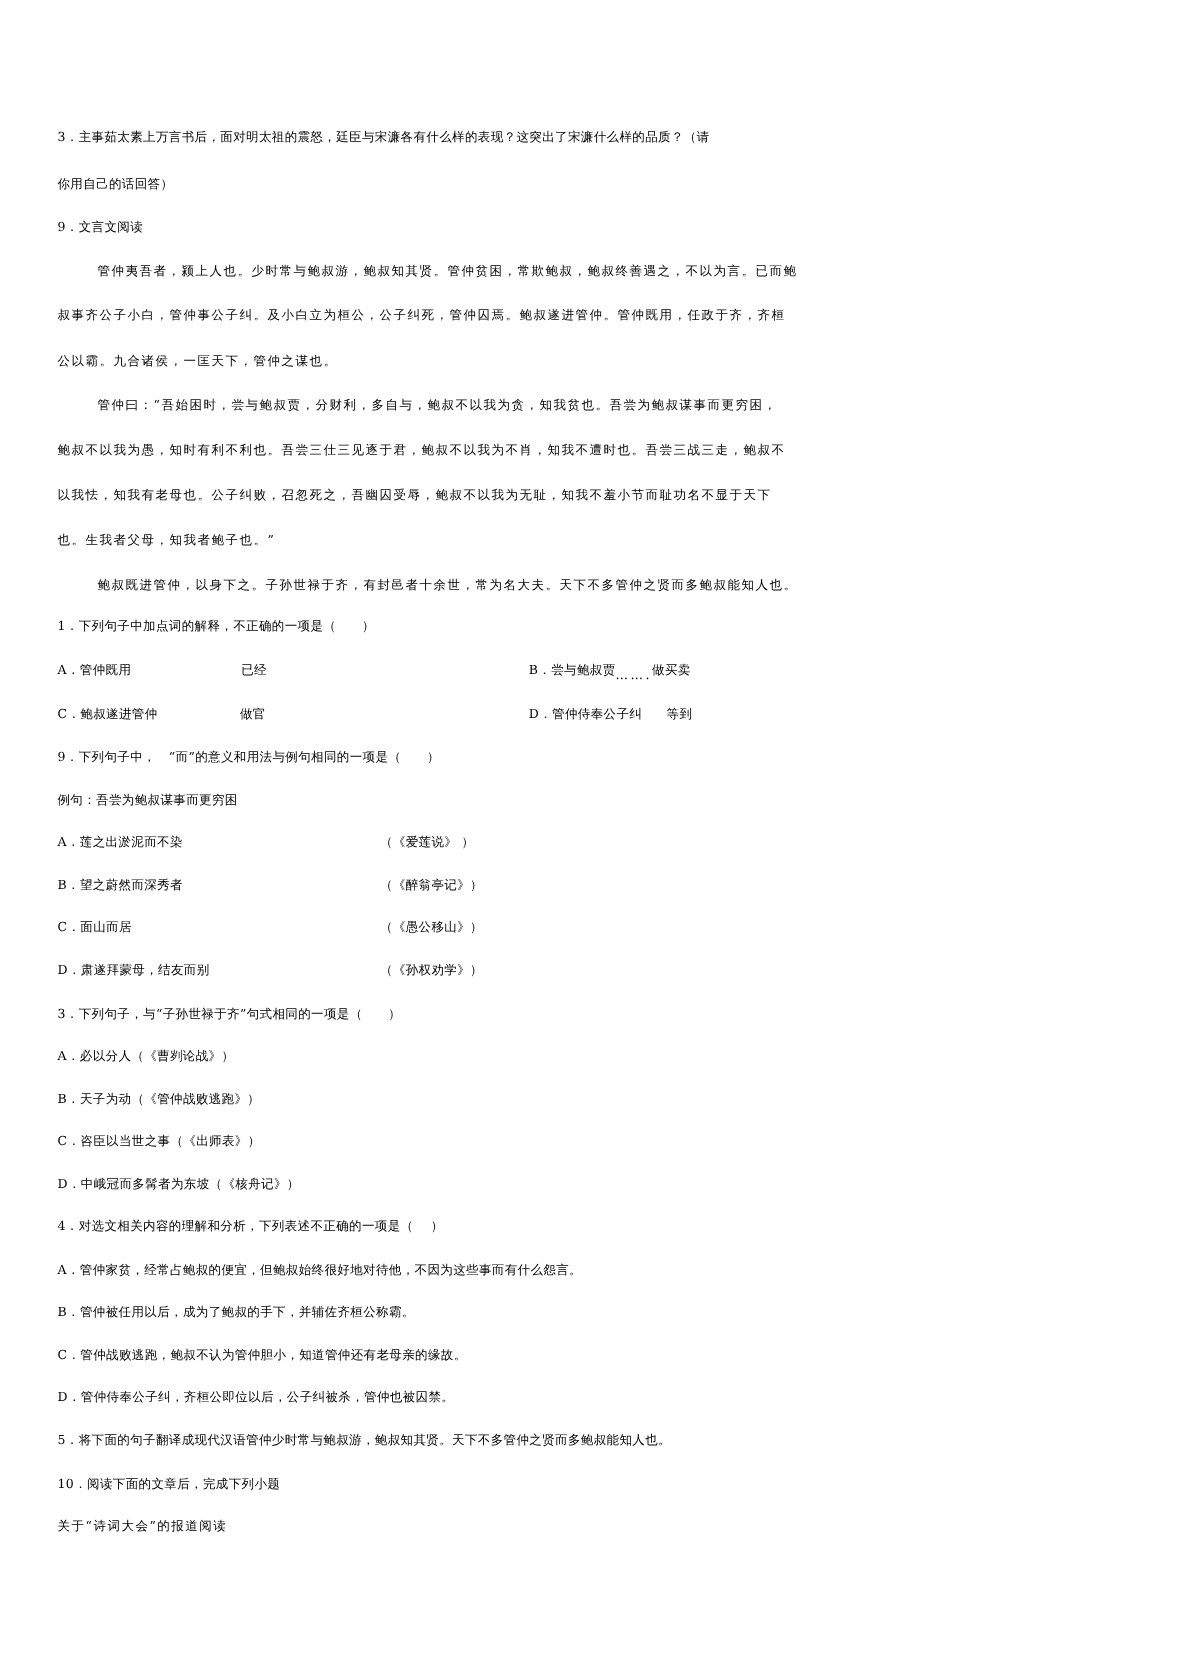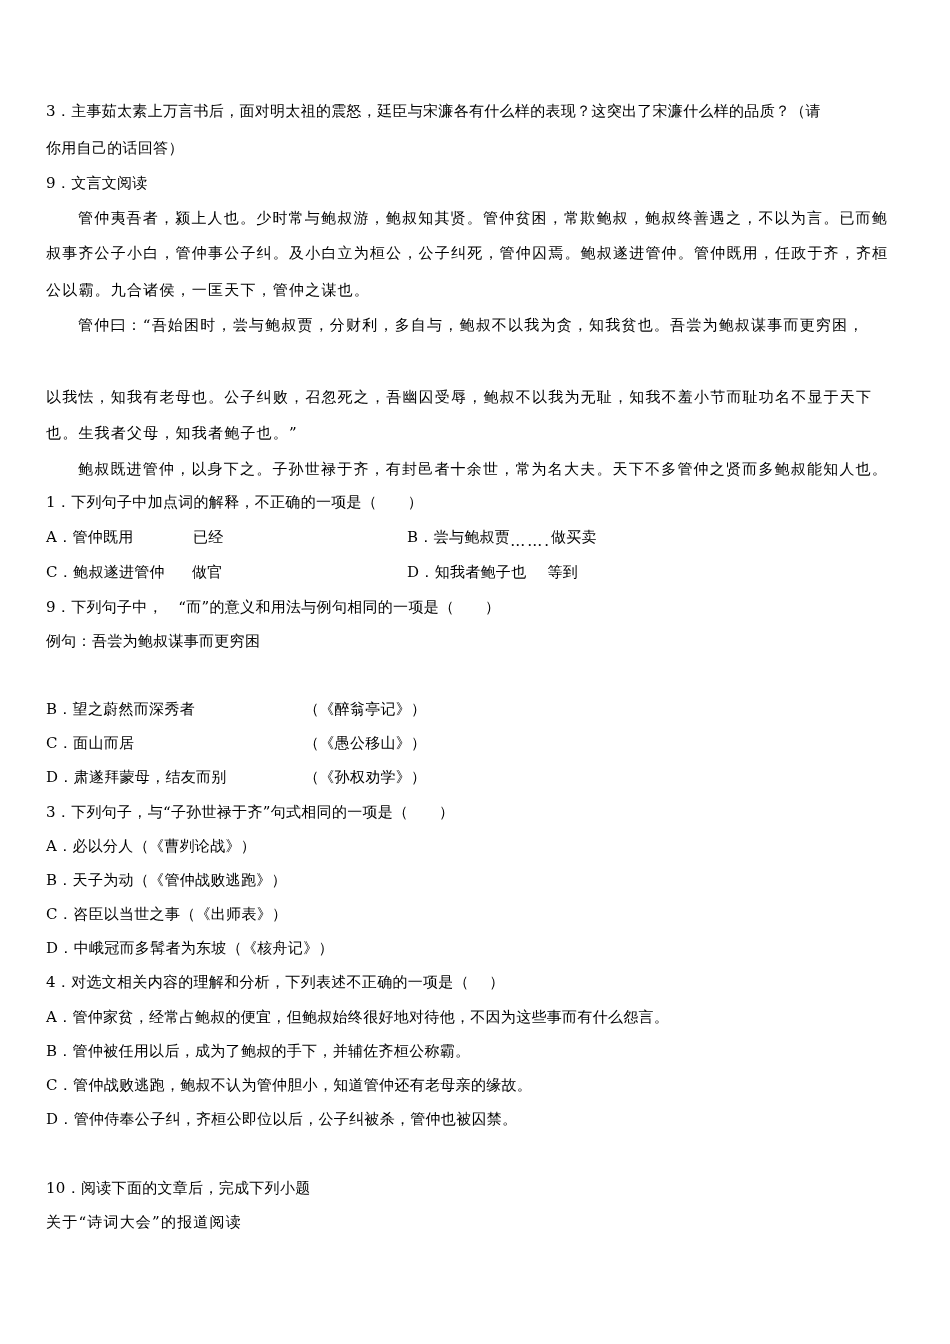--- a/index.html
+++ b/index.html
@@ -1,69 +1,74 @@
 <!DOCTYPE html>
 <html><head>
 <meta charset="utf-8">
 <style>
   html, body { margin: 0; padding: 0; background: #ffffff; }
   body { width: 950px; height: 1344px; position: relative; overflow: hidden;
          font-family: "DejaVu Serif", "Liberation Serif", serif; color: #000; }
   .page { position: absolute; left: 0; top: 0; width: 950px; height: 1344px; }
-  .line { position: absolute; left: 46px; font-size: 15px; line-height: 20px; white-space: nowrap; }
+  .line { position: absolute; left: 46px; font-size: 10px; line-height: 20px; white-space: nowrap; }
   .indent { left: 78px; }
   .kai { font-family: "DejaVu Serif", "Liberation Serif", serif; letter-spacing: 1.2px; }
   .q { letter-spacing: 0.3px; }
-  .col2 { position: absolute; left: 361px; }
+  .col2 { position: absolute; left: 377px; }
   .gloss { position: absolute; }
   .dots { display: inline-block; letter-spacing: 2px; vertical-align: -4px; }
   .src { position: absolute; left: 258px; }
 </style>
 </head>
 <body>
 
 <div class="page">
 
   <div class="line q" style="top:101px">3．主事茹太素上万言书后，面对明太祖的震怒，廷臣与宋濂各有什么样的表现？这突出了宋濂什么样的品质？（请</div>
   <div class="line q" style="top:138px">你用自己的话回答）</div>
 
   <div class="line q" style="top:173px">9．文言文阅读</div>
 
   <div class="line kai indent" style="top:208px">管仲夷吾者，颍上人也。少时常与鲍叔游，鲍叔知其贤。管仲贫困，常欺鲍叔，鲍叔终善遇之，不以为言。已而鲍</div>
   <div class="line kai" style="top:243px">叔事齐公子小白，管仲事公子纠。及小白立为桓公，公子纠死，管仲囚焉。鲍叔遂进管仲。管仲既用，任政于齐，齐桓</div>
   <div class="line kai" style="top:280px">公以霸。九合诸侯，一匡天下，管仲之谋也。</div>
 
   <div class="line kai indent" style="top:315px">管仲曰：“吾始困时，尝与鲍叔贾，分财利，多自与，鲍叔不以我为贪，知我贫也。吾尝为鲍叔谋事而更穷困，</div>
+  <div class="line kai" style="top:351px">鲍叔不以我为愚，知时有利不利也。吾尝三仕三见逐于君，鲍叔不以我为不肖，知我不遭时也。吾尝三战三走，鲍叔不</div>
   <div class="line kai" style="top:387px">以我怯，知我有老母也。公子纠败，召忽死之，吾幽囚受辱，鲍叔不以我为无耻，知我不羞小节而耻功名不显于天下</div>
   <div class="line kai" style="top:423px">也。生我者父母，知我者鲍子也。”</div>
 
   <div class="line kai indent" style="top:459px">鲍叔既进管仲，以身下之。子孙世禄于齐，有封邑者十余世，常为名大夫。天下不多管仲之贤而多鲍叔能知人也。</div>
 
   <div class="line q" style="top:492px">1．下列句子中加点词的解释，不正确的一项是（　　）</div>
 
   <div class="line q" style="top:527px; width:860px;">
     <span>A．管仲既用</span>
     <span class="gloss" style="left:147px">已经</span>
     <span class="col2">
       <span>B．尝与鲍叔贾</span><span class="dots">…….</span><span>做买卖</span>
     </span>
   </div>
 
   <div class="line q" style="top:562px; width:860px;">
     <span>C．鲍叔遂进管仲</span>
     <span class="gloss" style="left:146px">做官</span>
     <span class="col2">
-      <span>D．知我者鲍子也</span>
+      <span>D．管仲侍奉公子纠</span>
       <span style="margin-left:16px">等到</span>
     </span>
   </div>
 
   <div class="line q" style="top:597px">9．下列句子中，　“而”的意义和用法与例句相同的一项是（　　）</div>
   <div class="line q" style="top:631px">例句：吾尝为鲍叔谋事而更穷困</div>
 
+  <div class="line q" style="top:665px; width:400px;">
+    <span>A．莲之出淤泥而不染</span>
+    <span class="src">（《爱莲说》 ）</span>
+  </div>
   <div class="line q" style="top:699px; width:400px;">
     <span>B．望之蔚然而深秀者</span>
     <span class="src">（《醉翁亭记》）</span>
   </div>
   <div class="line q" style="top:767px; width:400px;">
     <span>D．肃遂拜蒙母，结友而别</span>
     <span class="src">（《孙权劝学》）</span>
   </div>
   <div class="line q" style="top:733px; width:400px;">
     <span>C．面山而居</span>
@@ -75,17 +80,18 @@
   <div class="line q" style="top:870px">B．天子为动（《管仲战败逃跑》）</div>
   <div class="line q" style="top:904px">C．咨臣以当世之事（《出师表》）</div>
   <div class="line q" style="top:938px">D．中峨冠而多髯者为东坡（《核舟记》）</div>
 
   <div class="line q" style="top:972px">4．对选文相关内容的理解和分析，下列表述不正确的一项是（　 ）</div>
   <div class="line q" style="top:1007px">A．管仲家贫，经常占鲍叔的便宜，但鲍叔始终很好地对待他，不因为这些事而有什么怨言。</div>
   <div class="line q" style="top:1041px">B．管仲被任用以后，成为了鲍叔的手下，并辅佐齐桓公称霸。</div>
   <div class="line q" style="top:1075px">C．管仲战败逃跑，鲍叔不认为管仲胆小，知道管仲还有老母亲的缘故。</div>
   <div class="line q" style="top:1109px">D．管仲侍奉公子纠，齐桓公即位以后，公子纠被杀，管仲也被囚禁。</div>
 
+  <div class="line q" style="top:1143px">5．将下面的句子翻译成现代汉语管仲少时常与鲍叔游，鲍叔知其贤。天下不多管仲之贤而多鲍叔能知人也。</div>
 
   <div class="line q" style="top:1178px">10．阅读下面的文章后，完成下列小题</div>
   <div class="line kai" style="top:1212px">关于“诗词大会”的报道阅读</div>
 
 </div>
 
 </body></html>

